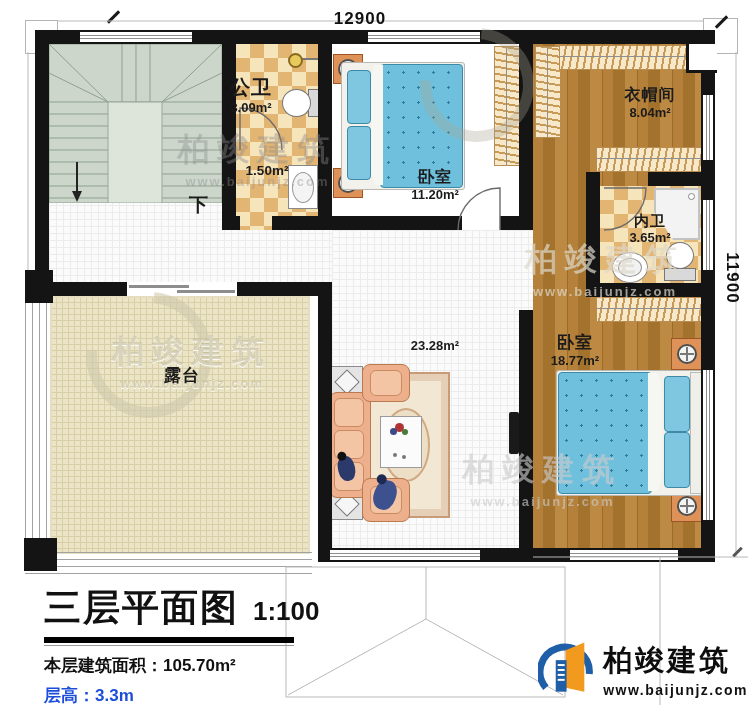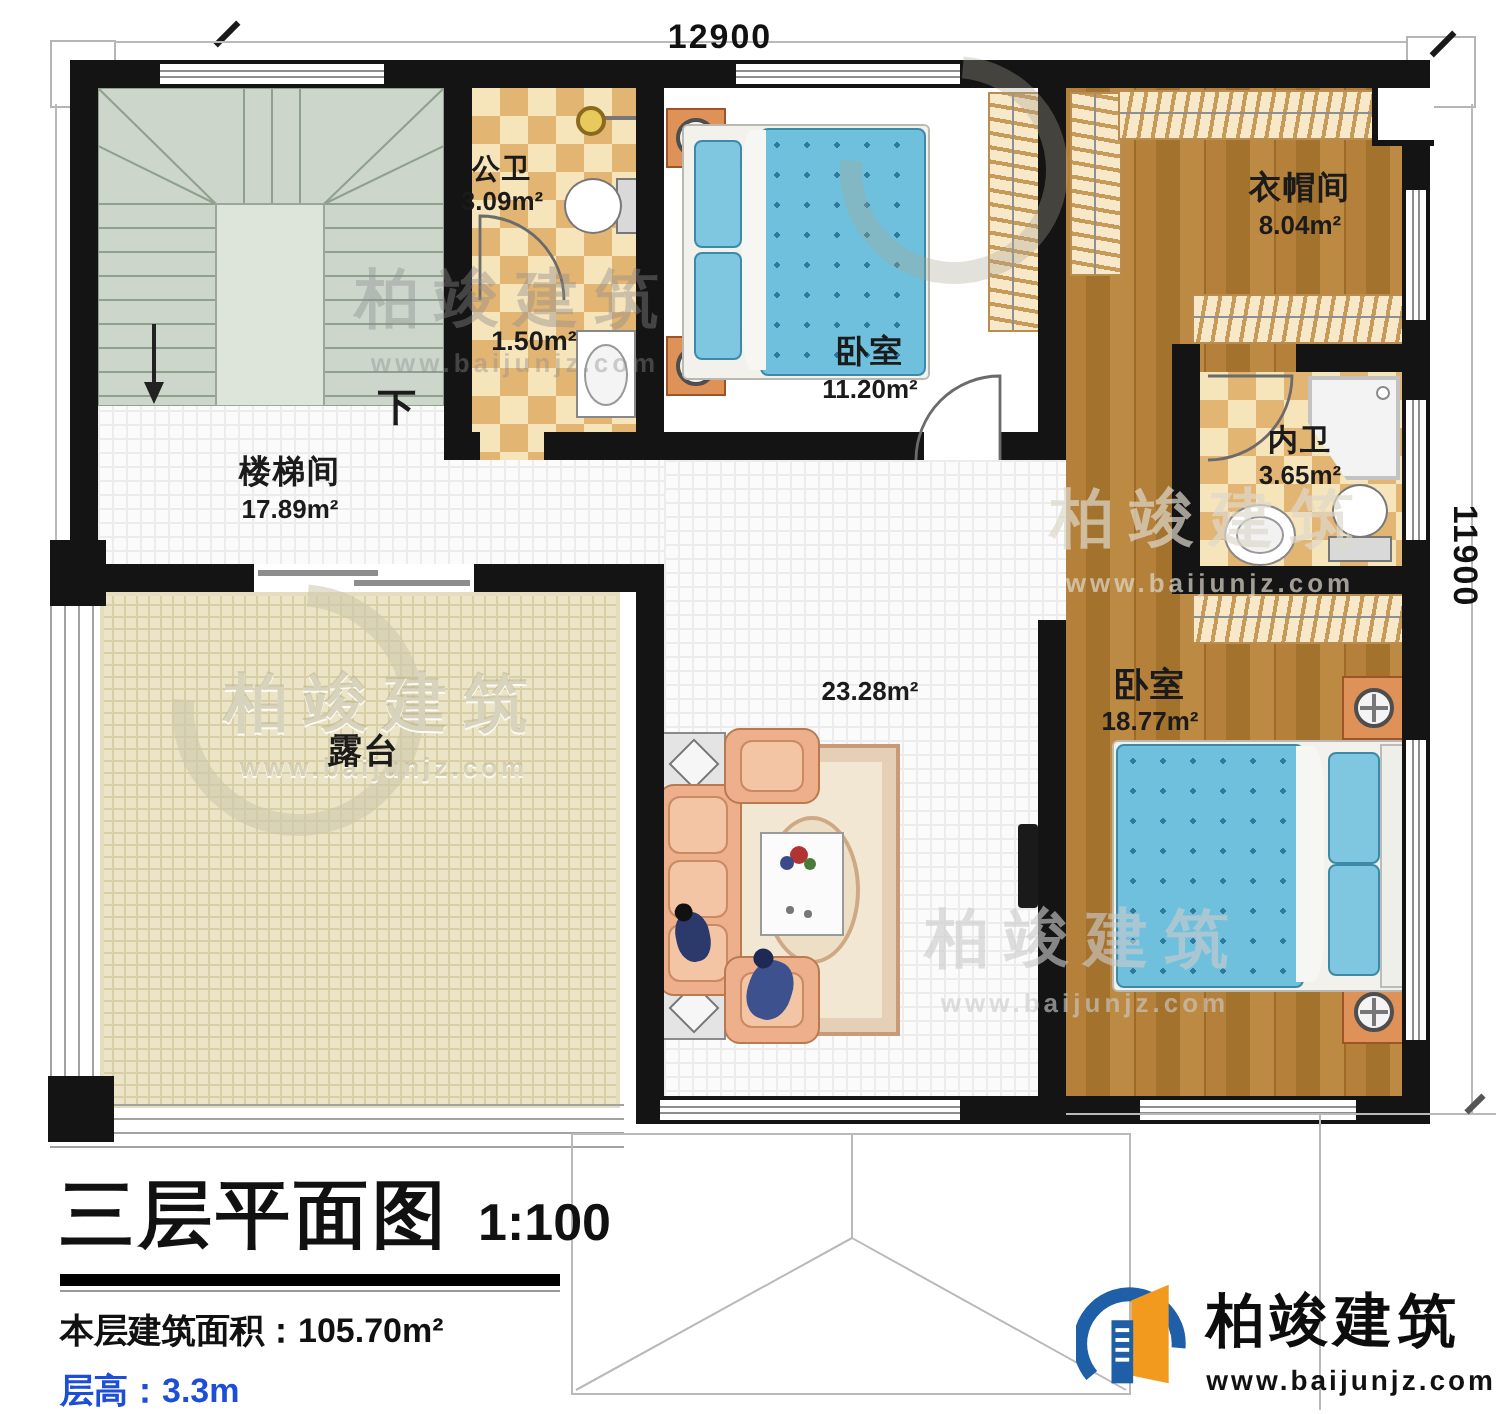--- a/index.html
+++ b/index.html
@@ -267,26 +267,22 @@
   </div>
   <div class="wm" style="left:425px;top:448px;width:235px;color:#cccccc;opacity:.62;">
     <div class="t1">柏竣建筑</div>
       <div class="t2">www.baijunjz.com</div>
   </div>
   <div class="wm" style="left:62px;top:330px;width:260px;color:rgba(185,178,140,.55);text-shadow:0 1px 0 rgba(255,255,255,.85);">
     <div class="t1">柏竣建筑</div>
       <div class="t2">www.baijunjz.com</div>
   </div>
 
-  <div class="room-label" style="left:90px;top:228px;width:110px;">
-    <div class="nm">楼梯间</div>
-      <div class="ar">17.89m²</div>
-  </div>
   <div class="room-label" style="left:216px;top:76px;width:70px;">
-    <div class="nm" style="font-size:14px;">公卫</div>
+    <div class="nm" style="font-size:20px;">公卫</div>
       <div class="ar">3.09m²</div>
   </div>
   <div class="room-label" style="left:230px;top:163px;width:74px;">
     <div class="ar" style="font-size:13.5px;">1.50m²</div>
   </div>
   <div class="room-label" style="left:380px;top:168px;width:110px;">
     <div class="nm">卧室</div>
       <div class="ar">11.20m²</div>
   </div>
   <div class="room-label" style="left:595px;top:86px;width:110px;">
@@ -307,21 +303,21 @@
   <div class="room-label" style="left:132px;top:366px;width:100px;">
     <div class="nm" style="font-size:17px;">露台</div>
   </div>
   <div class="room-label" style="left:184px;top:194px;width:30px;">
     <div class="nm" style="font-size:19px;">下</div>
   </div>
 
   <div class="dim" style="left:320px;top:9px;width:80px;text-align:center;">12900</div>
   <div class="dim" style="left:742px;top:238px;width:80px;height:20px;transform:rotate(90deg);transform-origin:0 0;text-align:center;">11900</div>
 
-  <div class="abs" style="left:30px;top:583px;width:300px;">
+  <div class="abs" style="left:44px;top:583px;width:300px;">
     <div style="display:flex;align-items:baseline;gap:14px;">
       <span style="font-size:37px;font-weight:900;letter-spacing:2px;color:#111;">三层平面图</span>
       <span style="font-size:26px;font-weight:bold;color:#111;">1:100</span>
     </div>
     <div style="margin-top:4px;width:250px;height:6px;background:#000;"></div>
     <div style="margin-top:2px;width:250px;height:1px;background:#999;"></div>
     <div style="margin-top:8px;font-size:17px;font-weight:bold;color:#111;">本层建筑面积：105.70m²</div>
     <div style="margin-top:7px;font-size:17px;font-weight:bold;color:#1d4ed8;">层高：3.3m</div>
   </div>
 

